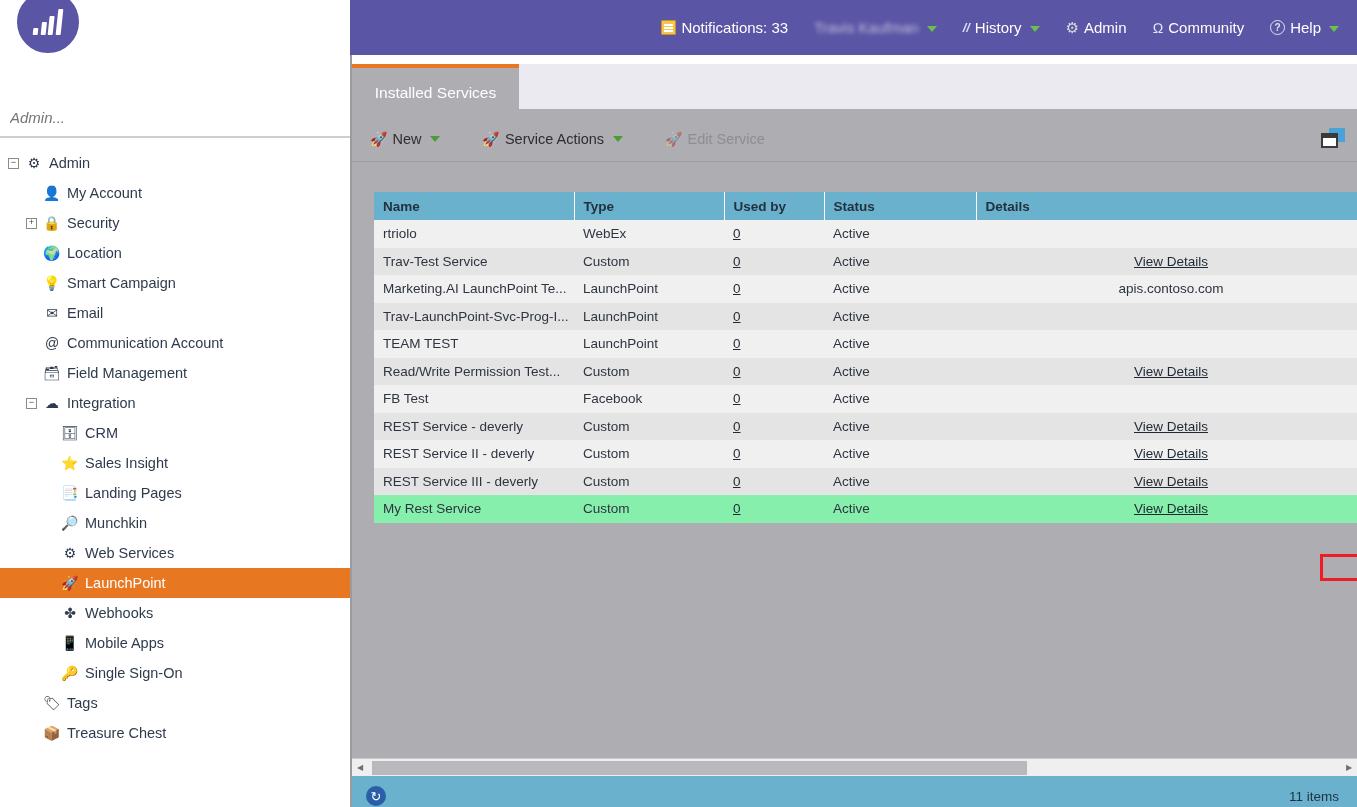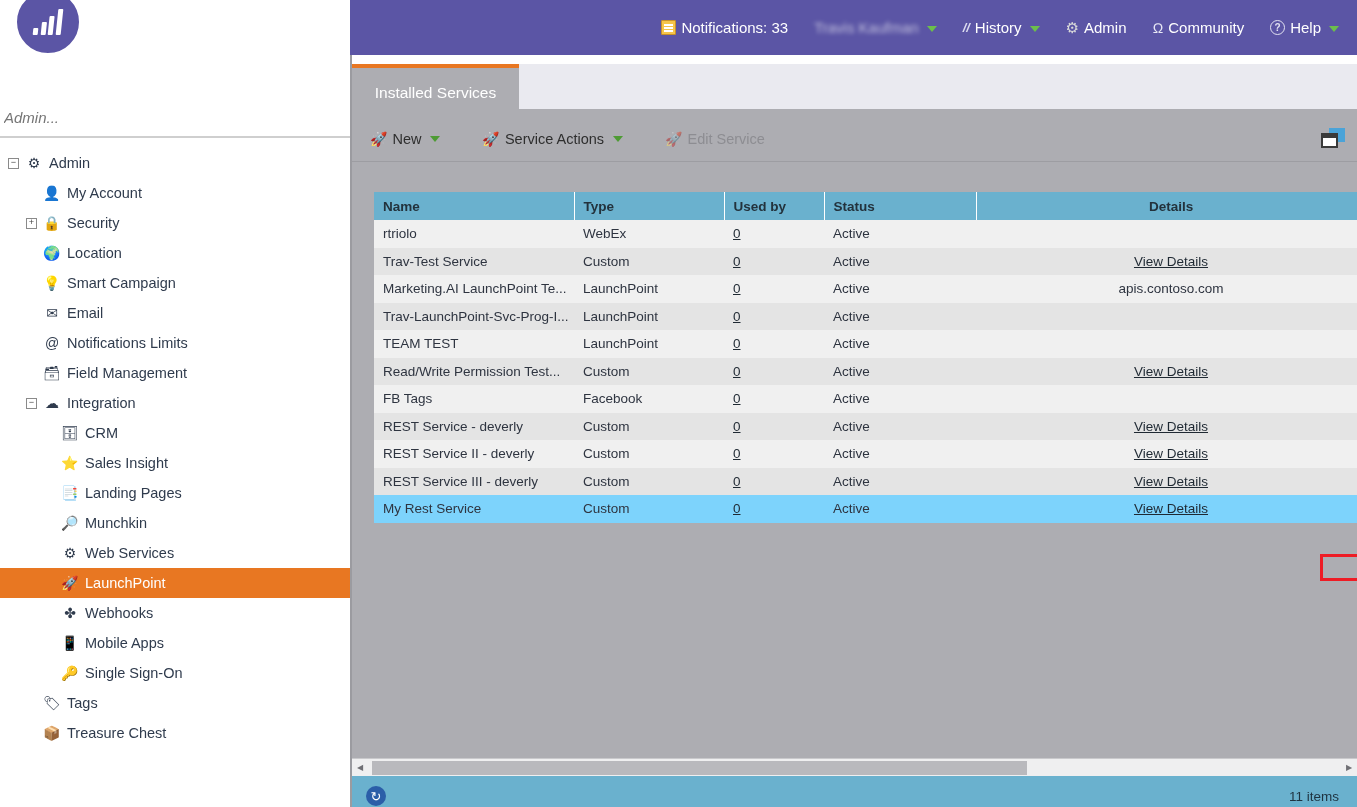--- a/index.html
+++ b/index.html
@@ -71,21 +71,21 @@
   .logo-bars { display: flex; align-items: flex-end; gap: 2.5px; transform: skewX(-6deg); }
   .logo-bars i { display: block; width: 5px; background: #ffffff; border-radius: 1px; }
   .logo-bars i:nth-child(1) { height: 7px; }
   .logo-bars i:nth-child(2) { height: 13px; }
   .logo-bars i:nth-child(3) { height: 19px; }
   .logo-bars i:nth-child(4) { height: 26px; }
 
   .search-box {
     position: absolute; left: 0; top: 98px; width: 350px; height: 40px;
     background: #ffffff; border-bottom: 2px solid #cfcfcf;
-    display: flex; align-items: center; padding-left: 4px;
+    display: flex; align-items: center; padding-left: 10px;
   }
   .search-box input {
     border: none; outline: none; width: 320px;
     font-family: "Liberation Sans", sans-serif;
     font-size: 15px; font-style: italic; color: #9a9a9a;
     background: transparent;
   }
 
   .tree {
     position: absolute; left: 0; top: 140px; width: 350px; height: 667px;
@@ -173,28 +173,28 @@
   }
   table.grid {
     border-collapse: collapse; width: 983px; table-layout: fixed;
     font-size: 13.5px; color: #2e3440;
   }
   table.grid th {
     background: #6ab1ce; color: #23323c; font-weight: bold;
     text-align: left; height: 28px; padding: 0 0 0 9px;
     border-right: 1px solid #ffffff; font-size: 13.5px;
   }
-  table.grid th:last-child { border-right: none; text-align: center; }
+  table.grid th:last-child { border-right: none; }
   table.grid td {
     height: 27.5px; padding: 0 0 0 9px; font-size: 13.5px;
     overflow: hidden; white-space: nowrap; text-overflow: ellipsis;
   }
   table.grid tr.r-odd td { background: #f0f0f0; }
   table.grid tr.r-even td { background: #e4e4e4; }
-  table.grid tr.r-sel td { background: #7dd3fc; }
+  table.grid tr.r-sel td { background: #86efac; }
   .lnk { text-decoration: underline; color: #1f2933; cursor: pointer; }
   .usedby { text-decoration: underline; color: #1f2933; cursor: pointer; }
   .details-cell { text-align: center; padding-left: 0; }
   .details-inner { display: inline-block; }
 
   
   .redbox {
     position: absolute; left: 968px; top: 490px; width: 94px; height: 27px;
     border: 3px solid #ee1c25; pointer-events: none; z-index: 40;
   }
@@ -316,21 +316,21 @@
           <span>Smart Campaign</span>
         </div>
         <div class="tnode" style="padding-left: 26px;">
           <span class="toggle none"></span>
           <span class="tico">✉</span>
           <span>Email</span>
         </div>
         <div class="tnode" style="padding-left: 26px;">
           <span class="toggle none"></span>
           <span class="tico">@</span>
-          <span>Notifications Limits</span>
+          <span>Communication Account</span>
         </div>
         <div class="tnode" style="padding-left: 26px;">
           <span class="toggle none"></span>
           <span class="tico">🗃</span>
           <span>Field Management</span>
         </div>
         <div class="tnode" style="padding-left: 26px;">
           <span class="toggle">−</span>
           <span class="tico">☁</span>
           <span>Integration</span>
@@ -482,21 +482,21 @@
               <td class="details-cell"><span class="details-inner"></span></td>
             </tr>
             <tr class="r-even">
               <td><span>Read/Write Permission Test...</span></td>
               <td><span>Custom</span></td>
               <td><span class="usedby">0</span></td>
               <td><span>Active</span></td>
               <td class="details-cell"><span class="details-inner lnk">View Details</span></td>
             </tr>
             <tr class="r-odd">
-              <td><span>FB Tags</span></td>
+              <td><span>FB Test</span></td>
               <td><span>Facebook</span></td>
               <td><span class="usedby">0</span></td>
               <td><span>Active</span></td>
               <td class="details-cell"><span class="details-inner"></span></td>
             </tr>
             <tr class="r-even">
               <td><span>REST Service - deverly</span></td>
               <td><span>Custom</span></td>
               <td><span class="usedby">0</span></td>
               <td><span>Active</span></td>

